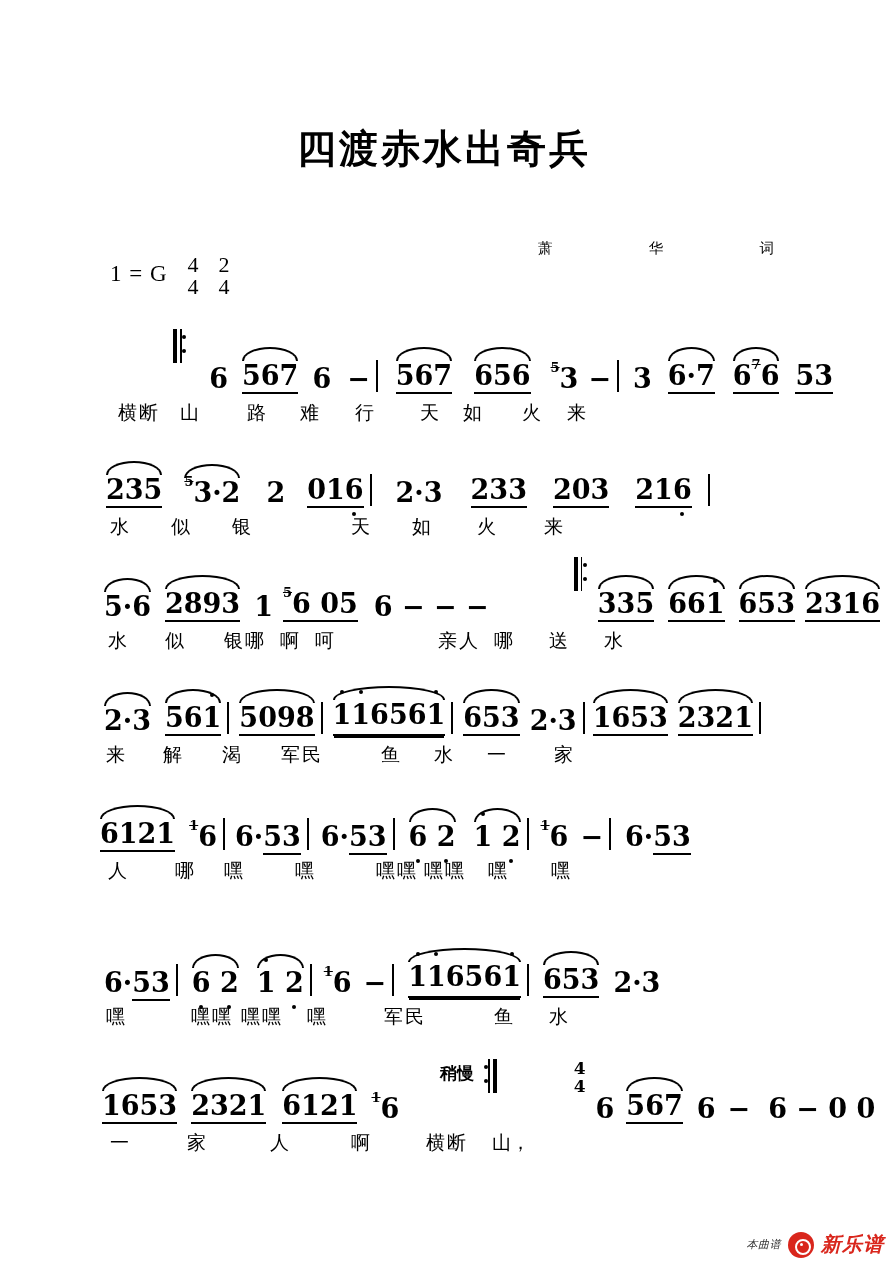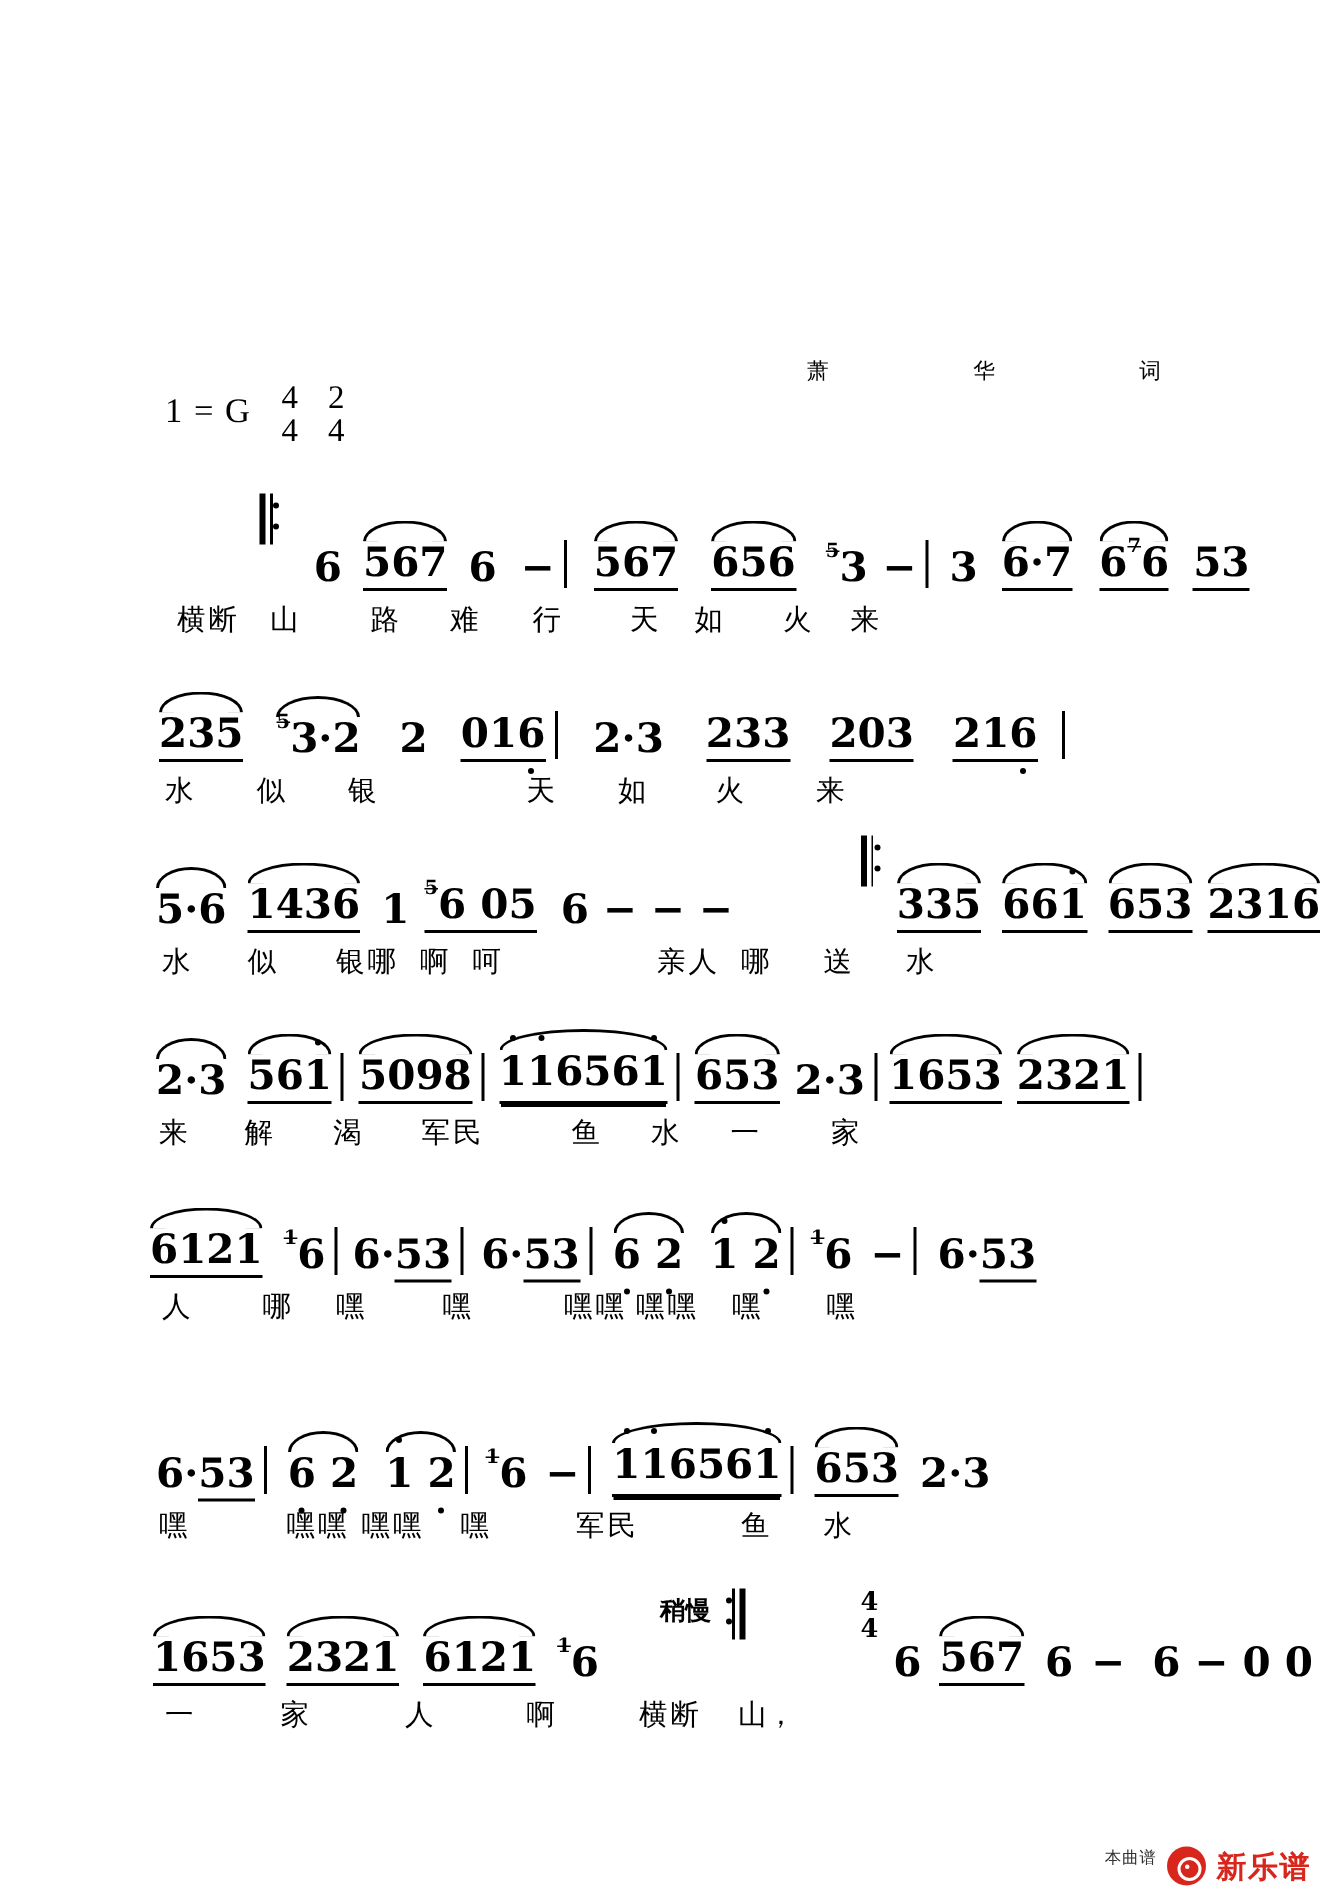--- a/index.html
+++ b/index.html
@@ -214,24 +214,26 @@
   .tempo {
     position: absolute;
     font-family: "DejaVu Sans", sans-serif;
     font-size: 17px;
     font-weight: bold;
   }
 
   
   .footer {
     position: absolute;
-    right: 14px;
+    right: 4px;
     bottom: 10px;
     display: flex;
+    align-items: center;
     gap: 7px;
+    font-style: italic;
   }
   .footer .src {
     font-family: "DejaVu Sans", sans-serif;
     font-size: 11px;
     color: #333;
     letter-spacing: 0.5px;
   }
   .logo-mark {
     width: 26px; height: 26px;
     border-radius: 50%;
@@ -261,20 +263,21 @@
     font-weight: bold;
     color: #d9261c;
     letter-spacing: 1px;
   }
 </style>
 </head>
 <body>
 
 <div class="sheet">
 
+  <div class="title">四渡赤水出奇兵</div>
 
   <div class="keysig">
     <span class="k">1 = G</span>
     <span class="frac">
       <span class="num">4</span>
       <span class="den">4</span>
     </span>
     <span class="frac">
       <span class="num">2</span>
       <span class="den">4</span>
@@ -343,21 +346,21 @@
       <span class="seg" style="margin-left:100px">天</span>
       <span class="seg" style="margin-left:42px">如</span>
       <span class="seg" style="margin-left:46px">火</span>
       <span class="seg" style="margin-left:48px">来</span>
     </div>
   </div>
 
   <div class="row" style="top:576px">
     <div class="notes">
       <span class="seg arc" style="margin-left:104px">5·6</span>
-      <span class="seg b1 arc" style="margin-left:14px">1436</span>
+      <span class="seg b1 arc" style="margin-left:14px">2893</span>
       <span class="seg" style="margin-left:14px">1</span>
       <span class="seg b1" style="margin-left:10px"><span class="grace strike">5</span>6 05</span>
       <span class="bar"></span>
       <span class="seg" style="margin-left:4px">6 − − −</span>
       <span class="seg" style="margin-left:10px">
         <span class="repeat-open"><i class="rdots" style="left:9px;top:6px"></i><i class="rdots" style="left:9px;top:20px"></i></span>
       </span>
       <span class="seg b1 arc" style="margin-left:10px">335</span>
       <span class="seg b1 arc" style="margin-left:14px">66<span class="dotu">1</span></span>
       <span class="bar"></span>

